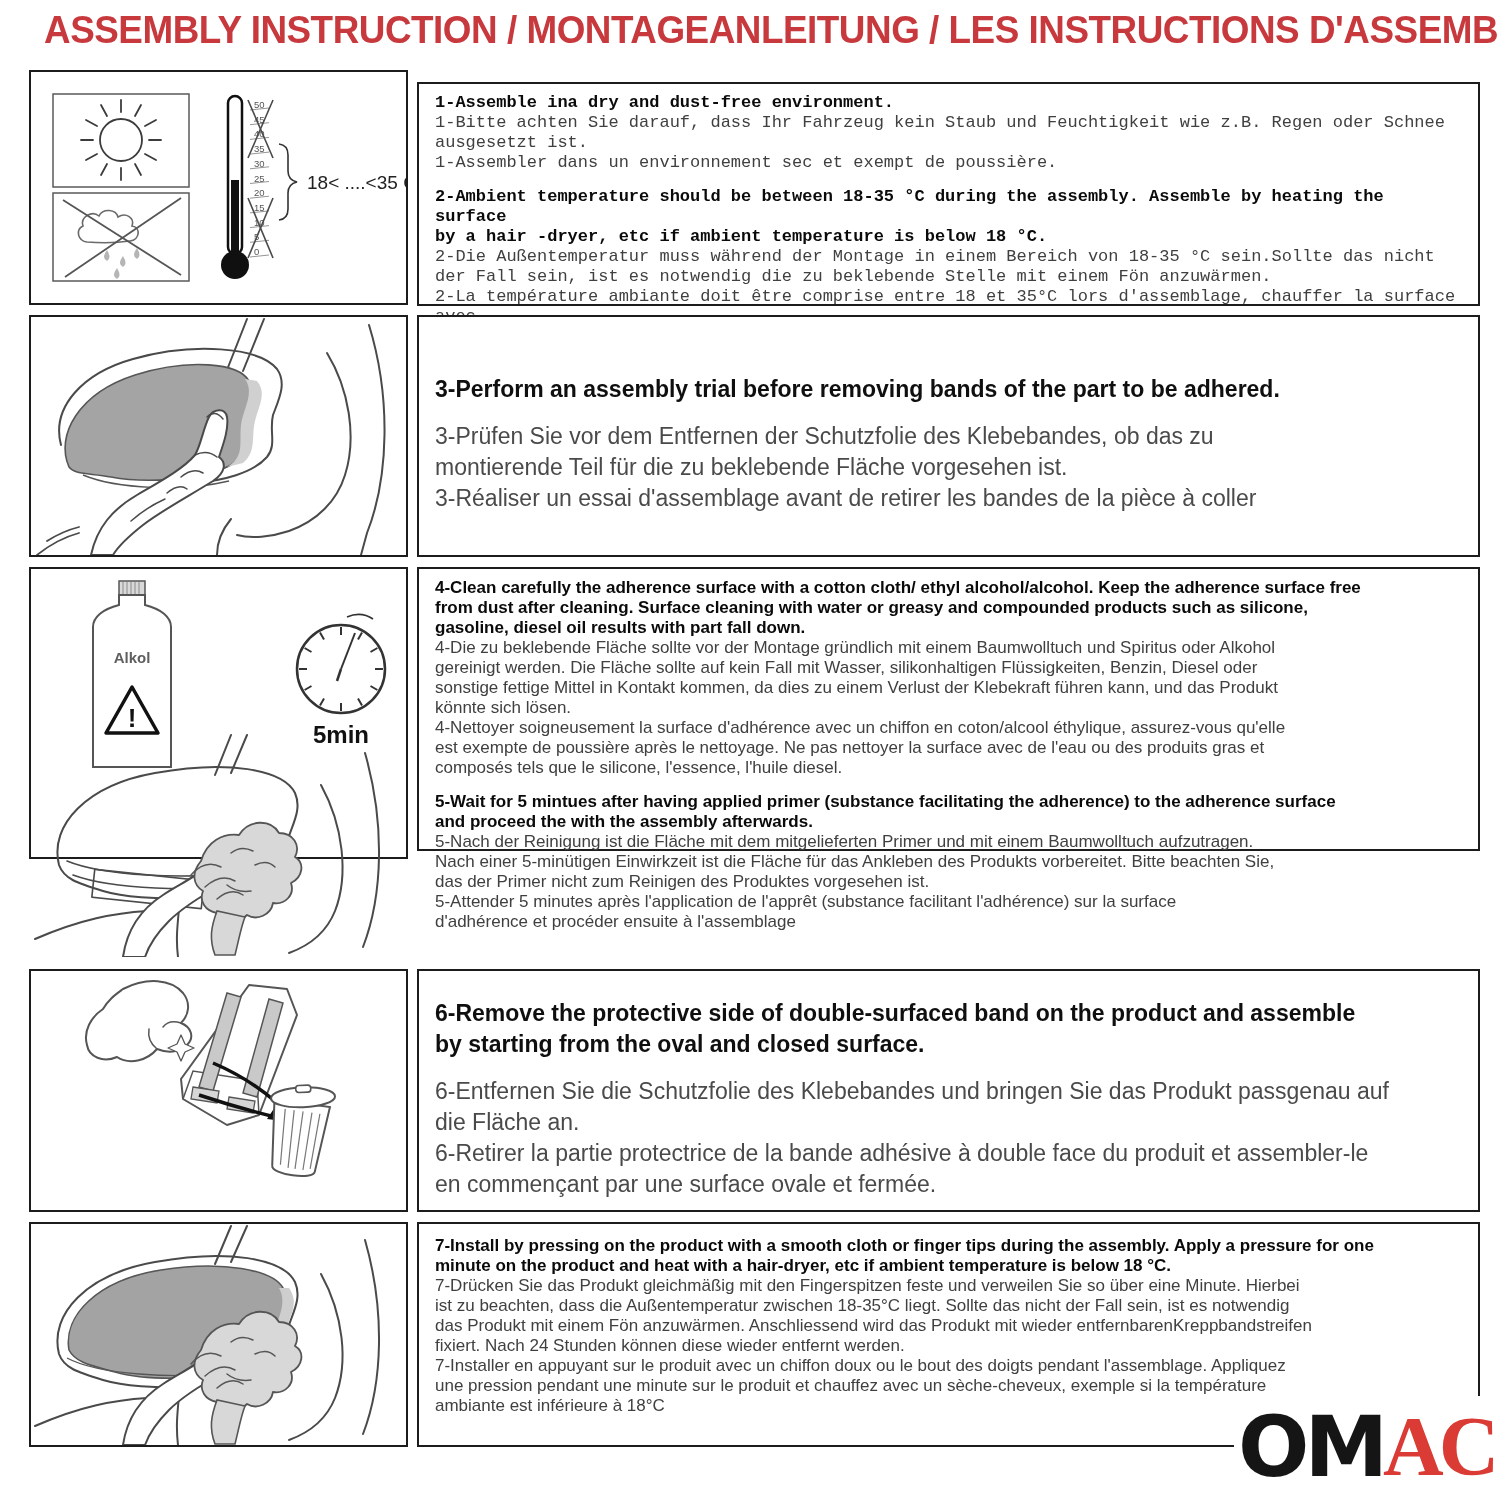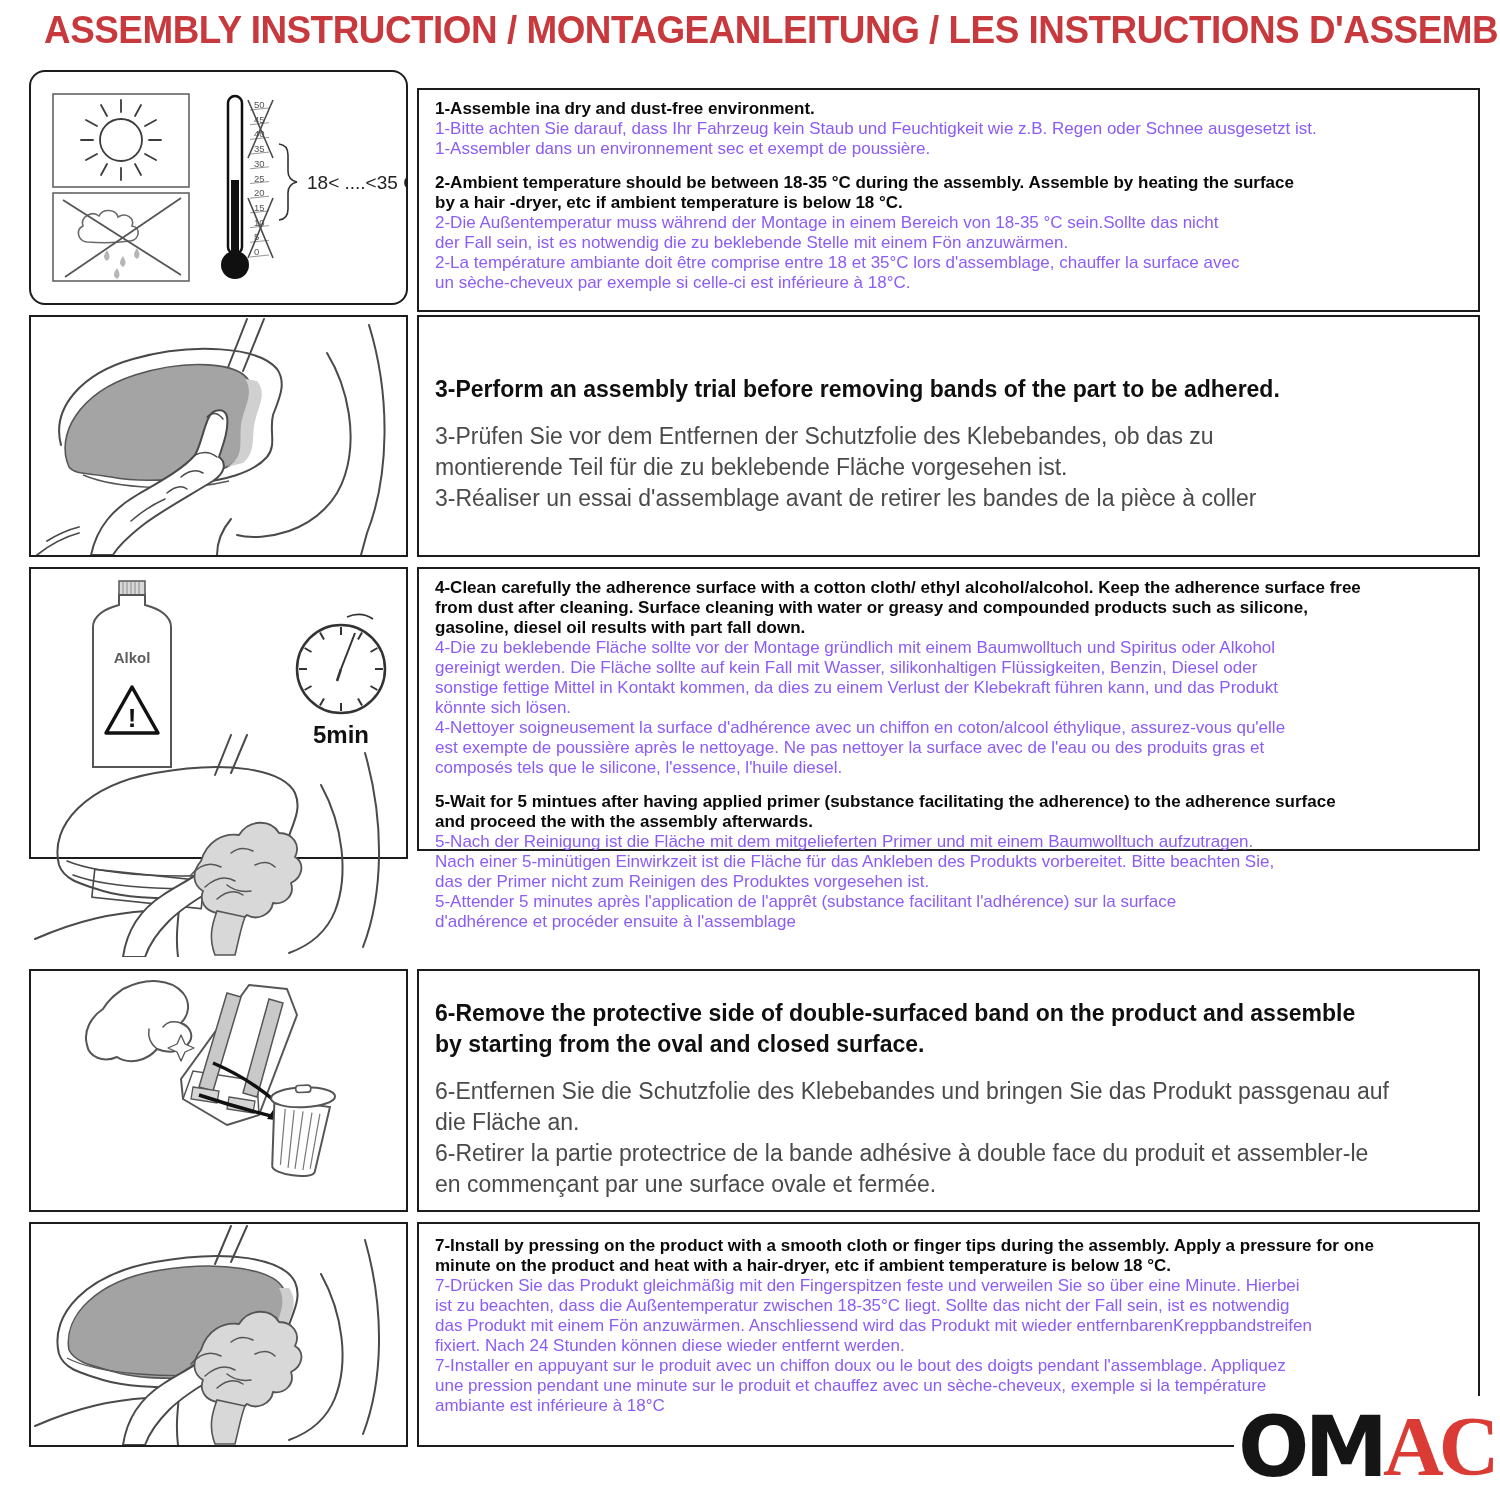--- a/index.html
+++ b/index.html
@@ -10,42 +10,42 @@
   .title{
     position:absolute;left:44px;top:9px;font-size:38px;font-weight:bold;
     color:#c8393d;white-space:nowrap;letter-spacing:-0.5px;
     transform:scaleX(.97);transform-origin:left top;
   }
   .box{position:absolute;border:2px solid #1c1c1c;background:#fff;box-sizing:border-box;}
   .illus{left:29px;width:379px;}
   .textbox{left:417px;width:1063px;padding:9px 16px;}
   .textbox.center{display:flex;flex-direction:column;justify-content:center;}
   p{margin:0;white-space:pre-line;}
-  .small p{font-size:17px;line-height:20px;color:#8b5cf6;}
+  .small p{font-size:17px;line-height:20px;color:#404040;}
   .small p.bold{font-weight:bold;color:#0a0a0a;}
   .large p{font-size:23px;line-height:31px;color:#4a4a4a;margin-top:16px;}
   .large p.bold{font-weight:bold;color:#0f0f0f;}
   p.spacer{height:14px;}
   .logo{
     position:absolute;left:1234px;top:1396px;width:266px;height:102px;
     background:#fff;display:flex;align-items:center;justify-content:flex-start;
     font-family:"DejaVu Sans",sans-serif;font-weight:bold;font-size:84px;
     letter-spacing:-5px;line-height:1;padding-left:4px;
   }
   .logo-black{color:#151515;}
   .logo-red{color:#da3b34;font-family:Liberation Serif, serif;}
   svg{display:block;}
   svg text{font-family:"Liberation Sans",sans-serif;}
 </style>
 </head>
 <body>
 
 <div class="title">ASSEMBLY INSTRUCTION / MONTAGEANLEITUNG / LES INSTRUCTIONS D'ASSEMBLAGE</div>
 
-<div class="box illus" style="top:70px;height:235px;border-radius:16px;">
+<div class="box illus" style="top:70px;height:235px;">
   <svg width="375" height="231" viewBox="0 0 375 231">
 
     <rect x="22" y="22" width="136" height="93" fill="#fff" stroke="#5a5a5a" stroke-width="1.5"></rect>
     <g stroke="#3c3c3c" stroke-width="1.8" fill="none" stroke-linecap="round">
       <circle cx="90" cy="68" r="21"></circle>
       <line x1="118" y1="68" x2="130" y2="68"></line>
         <line x1="114" y1="82" x2="125" y2="88"></line>
       <line x1="104" y1="92" x2="110" y2="103"></line>
         <line x1="90" y1="96" x2="90" y2="108"></line>
       <line x1="76" y1="92" x2="70" y2="103"></line>
@@ -103,21 +103,21 @@
         <line x1="217" y1="28" x2="242" y2="86"></line>
           <line x1="242" y1="28" x2="217" y2="86"></line>
         <line x1="217" y1="126" x2="242" y2="186"></line>
           <line x1="242" y1="126" x2="217" y2="186"></line>
       </g>
       <path d="M248,72 q9,1 9,11 v16 q0,9 9,11 q-9,2 -9,11 v16 q0,10 -9,11" fill="none" stroke="#333" stroke-width="1.6"></path>
       <text x="276" y="117" font-size="19" fill="#222">18&lt; ....&lt;35 C</text>
     </g>
   </svg>
 </div>
-<div class="box textbox small" style="top:88px;height:224px;">
+<div class="box textbox small" style="top:82px;height:224px;font-family:Liberation Mono, monospace;">
   <div>
       <p class="bold">1-Assemble ina dry and dust-free environment.</p>
       <p>1-Bitte achten Sie darauf, dass Ihr Fahrzeug kein Staub und Feuchtigkeit wie z.B. Regen oder Schnee ausgesetzt ist.
 1-Assembler dans un environnement sec et exempt de poussière.</p>
       <p class="spacer"></p>
       <p class="bold">2-Ambient temperature should be between 18-35 °C  during the assembly. Assemble by heating the surface
 by a hair -dryer, etc if ambient temperature is below 18 °C.</p>
       <p>2-Die Außentemperatur muss während der Montage in einem Bereich von 18-35 °C  sein.Sollte das nicht
 der Fall sein, ist es notwendig die zu beklebende Stelle mit einem Fön anzuwärmen.
 2-La température ambiante doit être comprise entre 18 et 35°C lors d'assemblage, chauffer la surface avec

